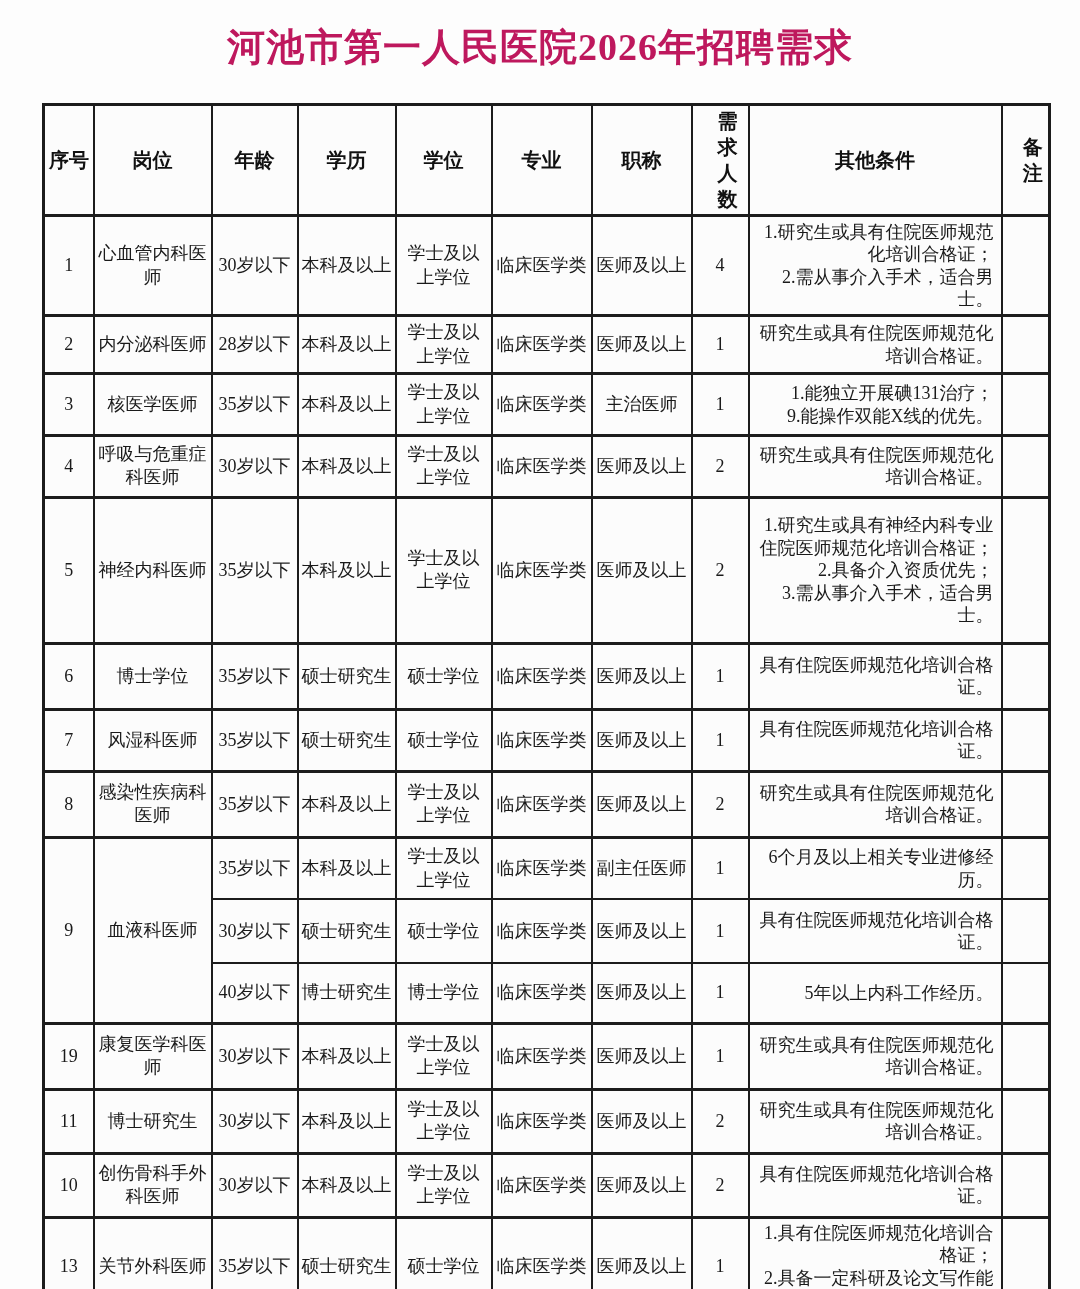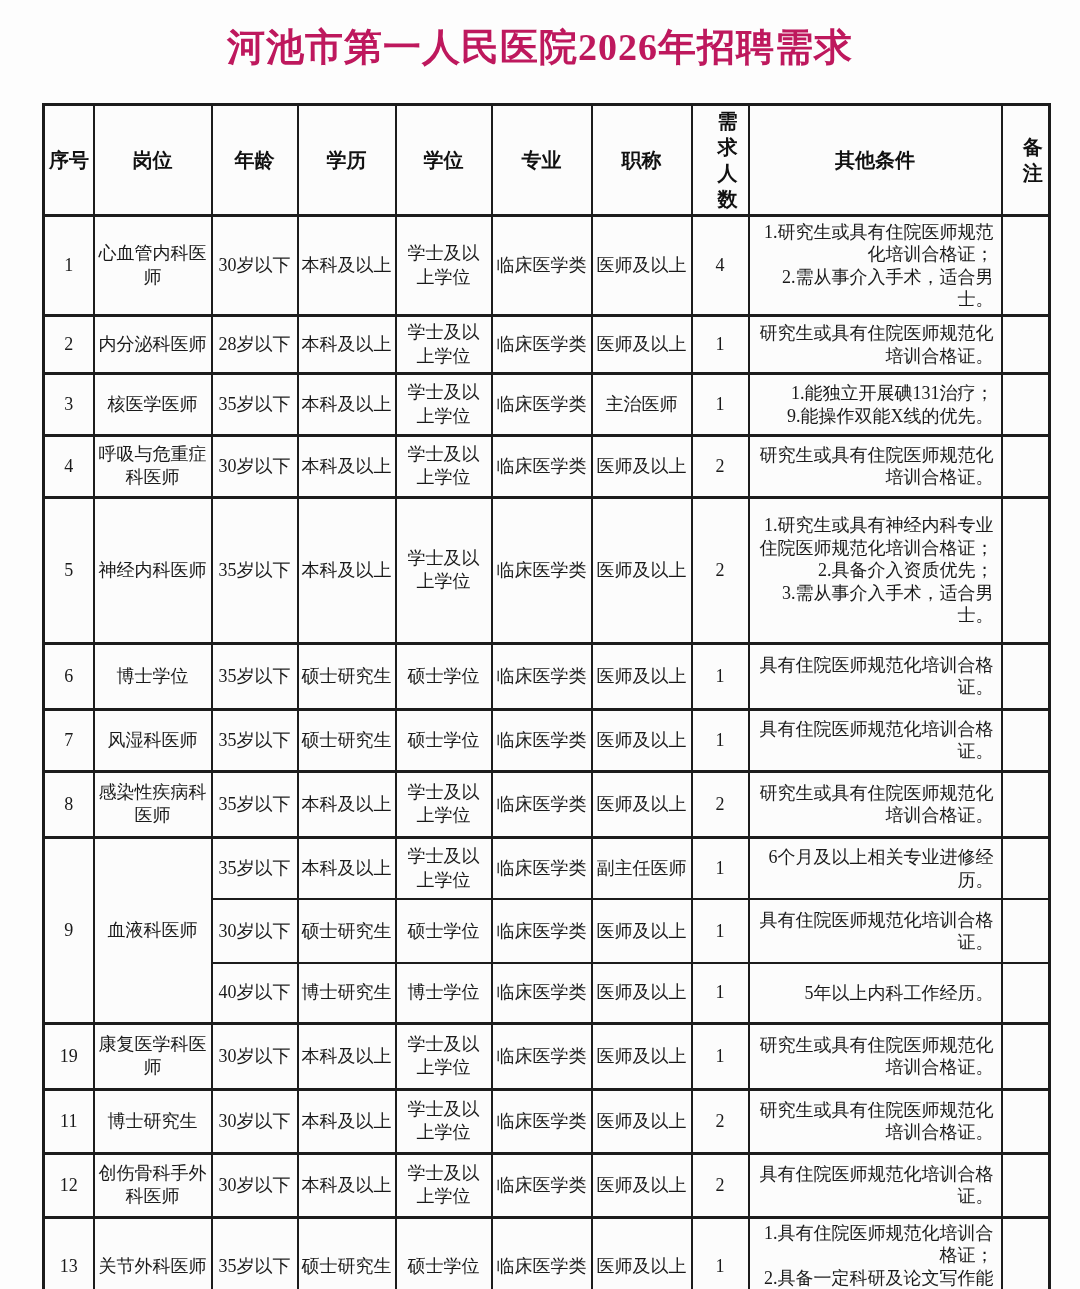--- a/index.html
+++ b/index.html
@@ -266,21 +266,21 @@
           <td class="col-deg" data-name="cell-degree">学士及以上学位</td>
           <td data-name="cell-major">临床医学类</td>
           <td data-name="cell-job-title">医师及以上</td>
           <td data-name="cell-count">2</td>
           <td class="col-cond" data-name="cell-conditions">
             <div data-name="condition-line">研究生或具有住院医师规范化培训合格证。</div>
           </td>
           <td data-name="cell-note"></td>
         </tr>
         <tr data-name="table-row" class="group-start" style="height: 64px;">
-          <td data-name="cell-no">12</td>
+          <td data-name="cell-no">10</td>
           <td class="col-pos" data-name="cell-position">创伤骨科手外科医师</td>
           <td data-name="cell-age">30岁以下</td>
           <td data-name="cell-education">本科及以上</td>
           <td class="col-deg" data-name="cell-degree">学士及以上学位</td>
           <td data-name="cell-major">临床医学类</td>
           <td data-name="cell-job-title">医师及以上</td>
           <td data-name="cell-count">2</td>
           <td class="col-cond" data-name="cell-conditions">
             <div data-name="condition-line">具有住院医师规范化培训合格证。</div>
           </td>

